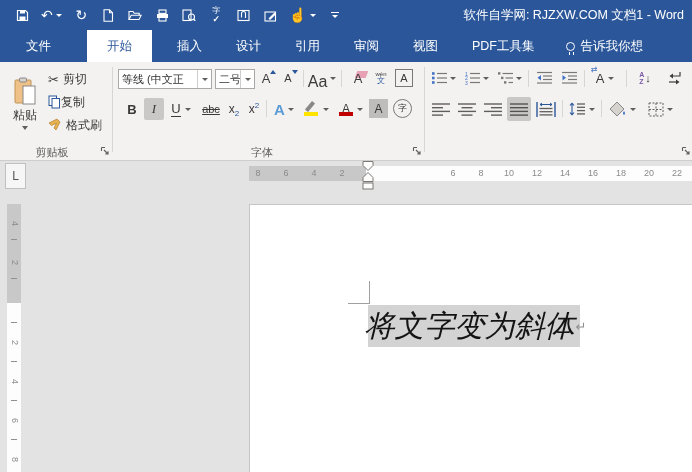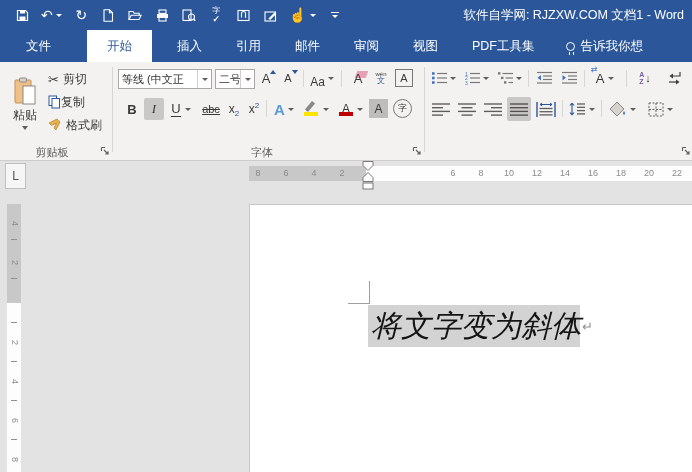--- a/index.html
+++ b/index.html
@@ -52,21 +52,21 @@
   .hruler-gray { position:absolute; left:249px; top:5px; width:117px; height:15px; background:#c8c8c8; }
   .hruler-white { position:absolute; left:366px; top:5px; width:326px; height:15px; background:#fdfdfd; }
   .hnum { position:absolute; top:6px; font-size:9px; color:#8a8a8a; transform:translateX(-50%); line-height:13px; }
   .page { position:absolute; left:249px; top:43px; width:443px; height:268px; background:#fff; border-left:1px solid #c6c6c6; border-top:1px solid #c6c6c6; }
   .vruler-gray { position:absolute; left:7px; top:43px; width:14px; height:99px; background:#c8c8c8; }
   .vruler-white { position:absolute; left:7px; top:142px; width:14px; height:169px; background:#fdfdfd; }
   .vnum { position:absolute; left:7px; width:14px; text-align:center; font-size:9px; color:#8a8a8a; transform:rotate(90deg); line-height:9px; }
   .vtick { position:absolute; left:11px; width:6px; height:1px; background:#909090; }
   .cropv { position:absolute; left:369px; top:120px; width:1px; height:22px; background:#a0a0a0; }
   .croph { position:absolute; left:348px; top:142px; width:22px; height:1px; background:#a0a0a0; }
-  .sel { position:absolute; left:368px; top:144px; width:212px; height:42px; background:#d3d3d3; display:flex; align-items:center; }
+  .sel { position:absolute; left:368px; top:144px; width:212px; height:42px; background:#d3d3d3; display:flex; align-items:center;justify-content:center; }
   .doc-text { font-style:italic; font-size:30px; color:#141414; padding-left:3px; white-space:nowrap; }
   .pilcrow { font-size:13px; color:#8f8f8f; margin-left:1px; }
 
   svg { display:block; }
 </style>
 </head>
 <body>
 
 <div class="titlebar">
   <div class="qat">
@@ -137,22 +137,22 @@
         </span>
     </span>
   </div>
   <div class="title-text">软件自学网: RJZXW.COM  文档1 - Word</div>
 </div>
 
 <div class="tabrow">
   <span class="tab file">文件</span>
   <span class="tab active">开始</span>
   <span class="tab">插入</span>
+  <span class="tab">设计</span>
   <span class="tab">引用</span>
-  <span class="tab">邮件</span>
   <span class="tab">审阅</span>
   <span class="tab">视图</span>
   <span class="tab">PDF工具集</span>
   <span class="tellme">
     <span class="bulb"></span>
     <span>告诉我你想</span>
   </span>
 </div>
 
 <div class="ribbon">
@@ -206,21 +206,21 @@
   <div class="rbtn" style="left:259px; top:6px; width:20px; height:20px;">
     <span style="font-size:13px;">A</span>
     <span style="width:0;height:0;border-left:3px solid transparent;border-right:3px solid transparent;border-bottom:4px solid #2b579a;position:relative;top:-6px;"></span>
   </div>
   <div class="rbtn" style="left:281px; top:6px; width:20px; height:20px;">
     <span style="font-size:11px;">A</span>
     <span style="width:0;height:0;border-left:3px solid transparent;border-right:3px solid transparent;border-top:4px solid #2b579a;position:relative;top:-6px;"></span>
   </div>
   <div class="isep" style="left:303px; top:8px; height:17px;"></div>
   <div class="rbtn" style="left:307px; top:6px; width:30px; height:20px;">
-    <span style="font-size:12px;margin-top:8px;">Aa</span>
+    <span style="font-size:16px;margin-top:8px;">Aa</span>
     <span class="caret sm" style="margin-left:3px;"></span>
   </div>
   <div class="isep" style="left:341px; top:8px; height:17px;"></div>
   <div class="rbtn" style="left:347px; top:6px; width:22px; height:20px;">
     <span style="position:absolute; left:9px; top:3px; width:11px; height:7px; background:#e8a0b4; transform:skewX(-20deg);"></span>
     <span style="font-size:13px; position:relative;">A</span>
   </div>
   <div class="rbtn" style="left:371px; top:6px; width:20px; height:20px;">
     <span class="phon">
       <span class="p1">wén</span>

